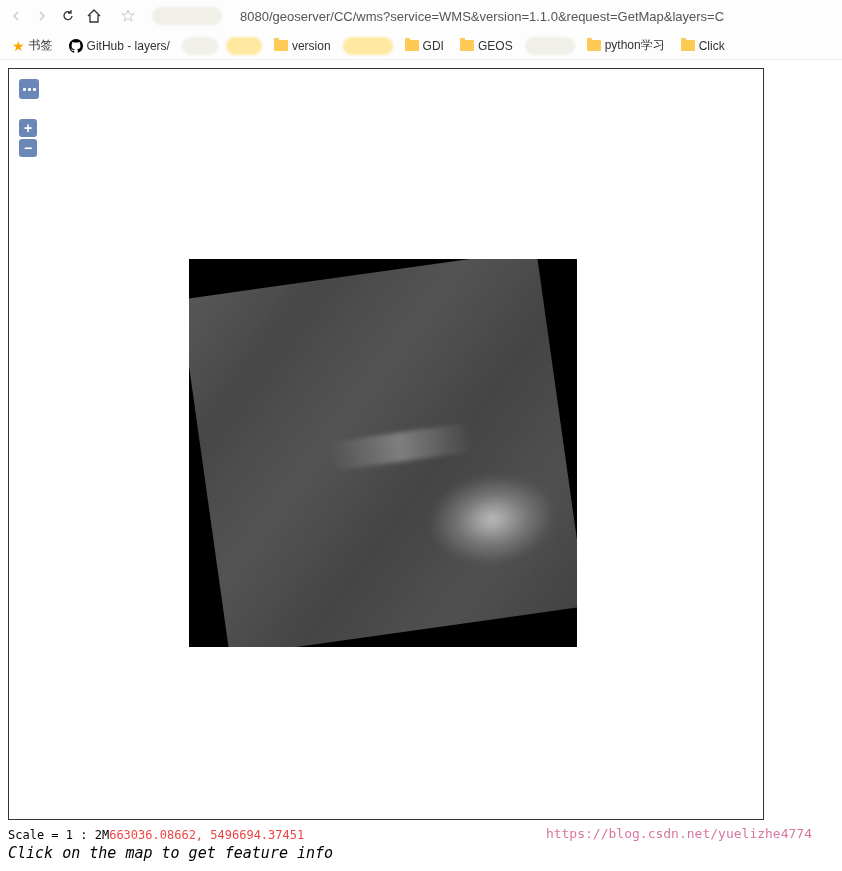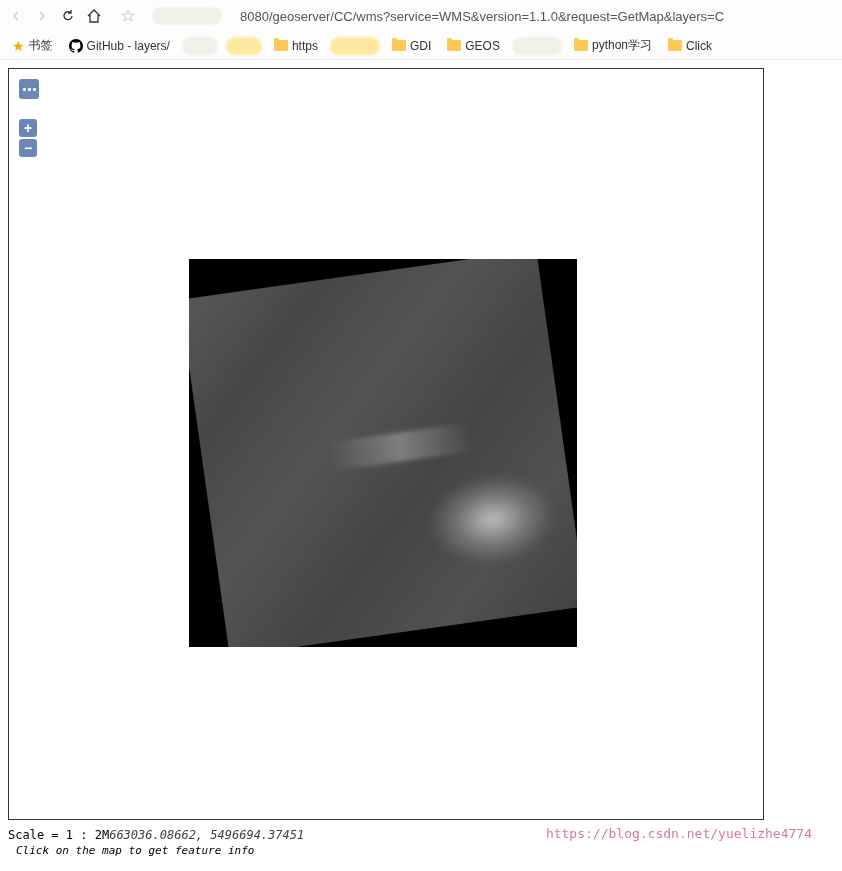--- a/index.html
+++ b/index.html
@@ -183,25 +183,25 @@
       filter: blur(2px);
     }
     .status-bar {
       margin: 0 8px;
       display: flex;
       justify-content: flex-start;
       font-size: 12px;
       font-family: 'Lucida Console', monospace;
     }
     .status-left { color: #000; }
-    .status-right { color: #404040; font-style: italic; }
+    .status-right { color: #ef4444; }
     .hint-text {
-      margin: 2px 16px;
+      margin: 2px 8px;
       font-style: italic;
-      font-size: 11px;
+      font-size: 15px;
       font-family: 'Lucida Console', monospace;
     }
     .watermark {
       position: absolute;
       bottom: 30px;
       right: 30px;
       color: #be185d;
       font-size: 13px;
       font-family: monospace;
       opacity: 0.6;
@@ -250,21 +250,21 @@
       <svg width="14" height="14" viewBox="0 0 16 16">
           <path fill="#000" d="M8 0C3.58 0 0 3.58 0 8c0 3.54 2.29 6.53 5.47 7.59.4.07.55-.17.55-.38 0-.19-.01-.82-.01-1.49-2.01.37-2.53-.49-2.69-.94-.09-.23-.48-.94-.82-1.13-.28-.15-.68-.52-.01-.53.63-.01 1.08.58 1.23.82.72 1.21 1.87.87 2.33.66.07-.52.28-.87.51-1.07-1.78-.2-3.64-.89-3.64-3.95 0-.87.31-1.59.82-2.15-.08-.2-.36-1.02.08-2.12 0 0 .67-.21 2.2.82.64-.18 1.32-.27 2-.27.68 0 1.36.09 2 .27 1.53-1.04 2.2-.82 2.2-.82.44 1.1.16 1.92.08 2.12.51.56.82 1.27.82 2.15 0 3.07-1.87 3.75-3.65 3.95.29.25.54.73.54 1.48 0 1.07-.01 1.93-.01 2.2 0 .21.15.46.55.38A8.013 8.013 0 0016 8c0-4.42-3.58-8-8-8z"></path>
         </svg>
     </span>
     <span>GitHub - layers/</span>
   </div>
   <div class="blur-item"></div>
   <div class="blur-item" style="background:#ffe8a0;"></div>
   <div class="bookmark-item">
     <span class="folder-icon"></span>
-    <span>https</span>
+    <span>version</span>
   </div>
   <div class="blur-item wide" style="background:#ffe8a0;"></div>
   <div class="bookmark-item">
     <span class="folder-icon"></span>
     <span>GDI</span>
   </div>
   <div class="bookmark-item">
     <span class="folder-icon"></span>
     <span>GEOS</span>
   </div>

